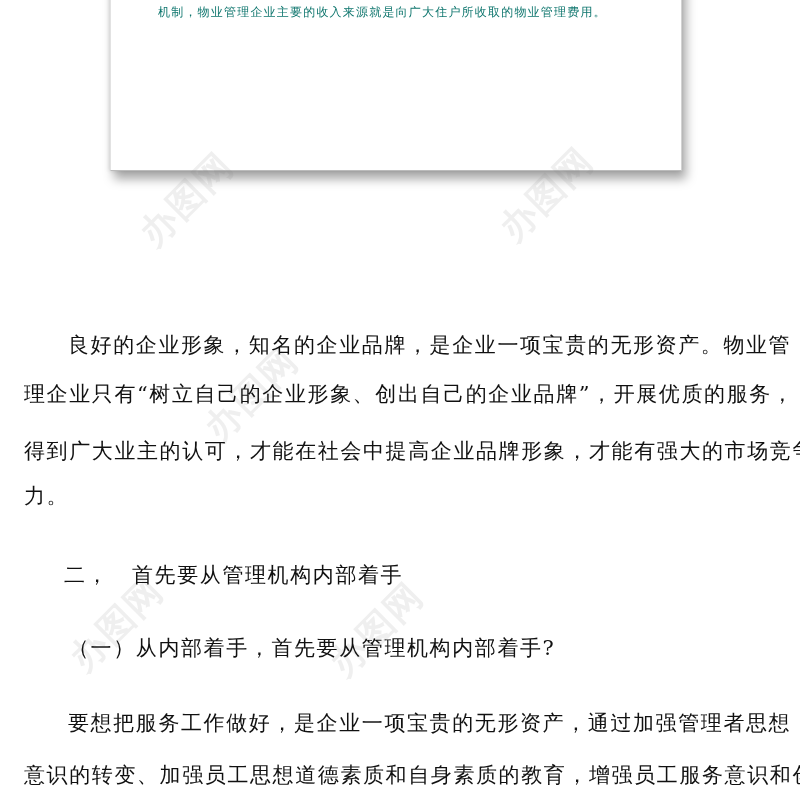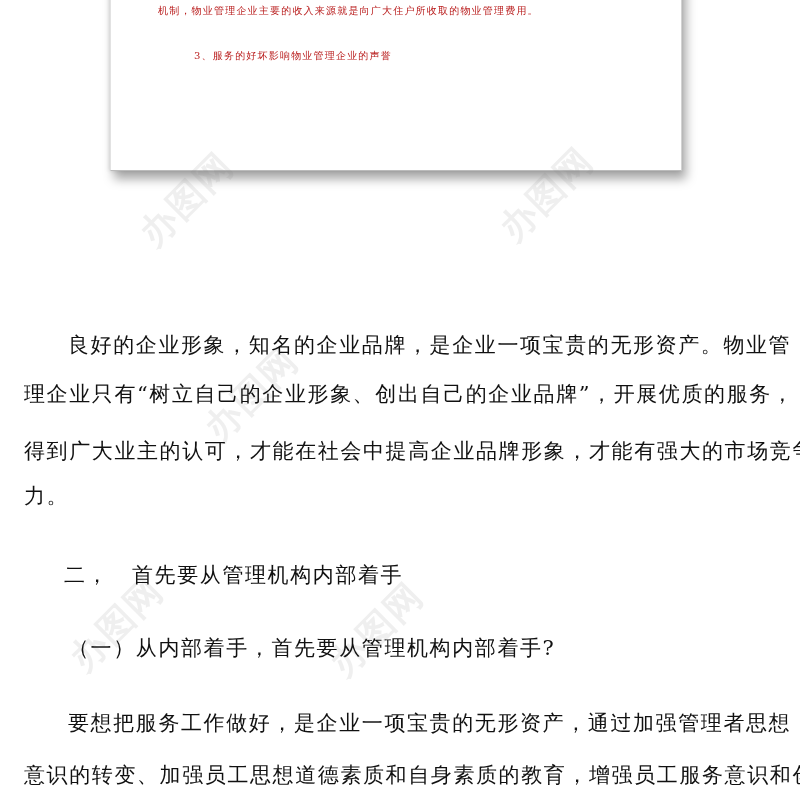--- a/index.html
+++ b/index.html
@@ -3,36 +3,35 @@
 <meta charset="utf-8">
 <style>
   html, body { margin: 0; padding: 0; background: #ffffff; }
   body { width: 800px; height: 800px; position: relative; overflow: hidden;
          font-family: "DejaVu Serif", "Liberation Serif", serif; color: #111; }
 
   .card { position: absolute; left: 110px; top: -20px; width: 570px; height: 190px;
           background: #fff; border-left: 1px solid #e2e2e2; border-right: 1px solid #d2d2d2;
           border-bottom: 1px solid #bbb;
           box-shadow: 4px 8px 10px rgba(0,0,0,0.35), -1px 0 4px rgba(0,0,0,0.12); }
-  .card-line { position: absolute; font-size: 10px; white-space: nowrap; letter-spacing: 1.2px; color: #b91c1c; }
+  .card-line { position: absolute; font-size: 12px; white-space: nowrap; letter-spacing: 1.2px; color: #0f766e; }
   .card-line.l1 { left: 47px; top: 24px; }
   .card-line.l2 { left: 83px; top: 69px; }
 
   .para-line { position: absolute; font-size: 21px; white-space: nowrap; color: #111; letter-spacing: 1.6px; }
 
   .wm { position: absolute; color: rgba(120,120,120,0.12); font-size: 36px; font-weight: bold;
         transform: rotate(-45deg); white-space: nowrap; pointer-events: none;
         font-family: "DejaVu Sans", sans-serif; letter-spacing: 2px; }
 </style>
 </head>
 <body>
 
 <div class="card">
   <div class="card-line l1">机制，物业管理企业主要的收入来源就是向广大住户所收取的物业管理费用。</div>
-  <div class="card-line l2">3、服务的好坏影响物业管理企业的声誉</div>
 </div>
 
 <div class="wm" style="left:130px; top:175px;">办图网</div>
 <div class="wm" style="left:490px; top:170px;">办图网</div>
 <div class="wm" style="left:195px; top:370px;">办图网</div>
 <div class="wm" style="left:60px; top:600px;">办图网</div>
 <div class="wm" style="left:320px; top:605px;">办图网</div>
 
 <div>
   <div class="para-line" style="left:68px; top:331px;">良好的企业形象，知名的企业品牌，是企业一项宝贵的无形资产。物业管</div>

